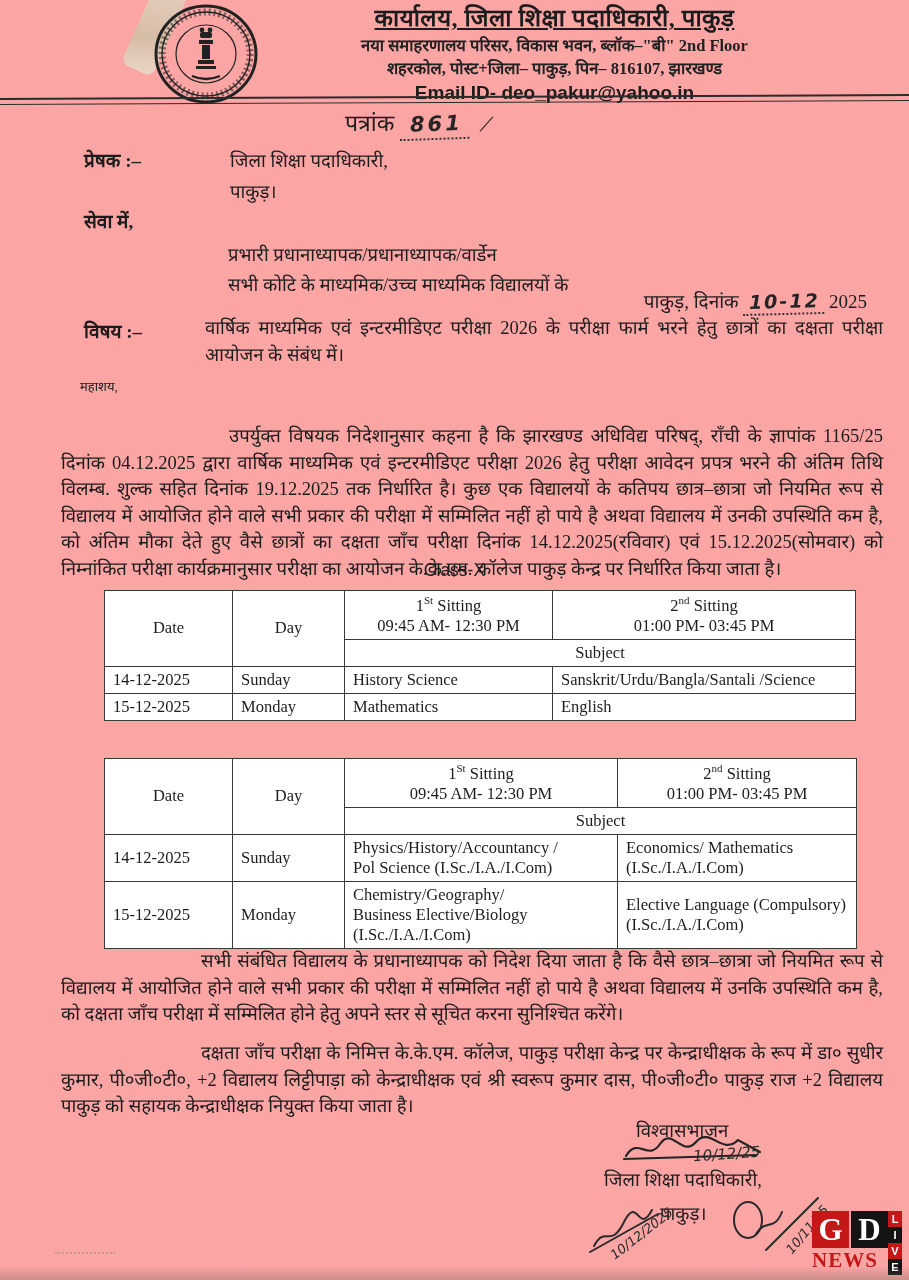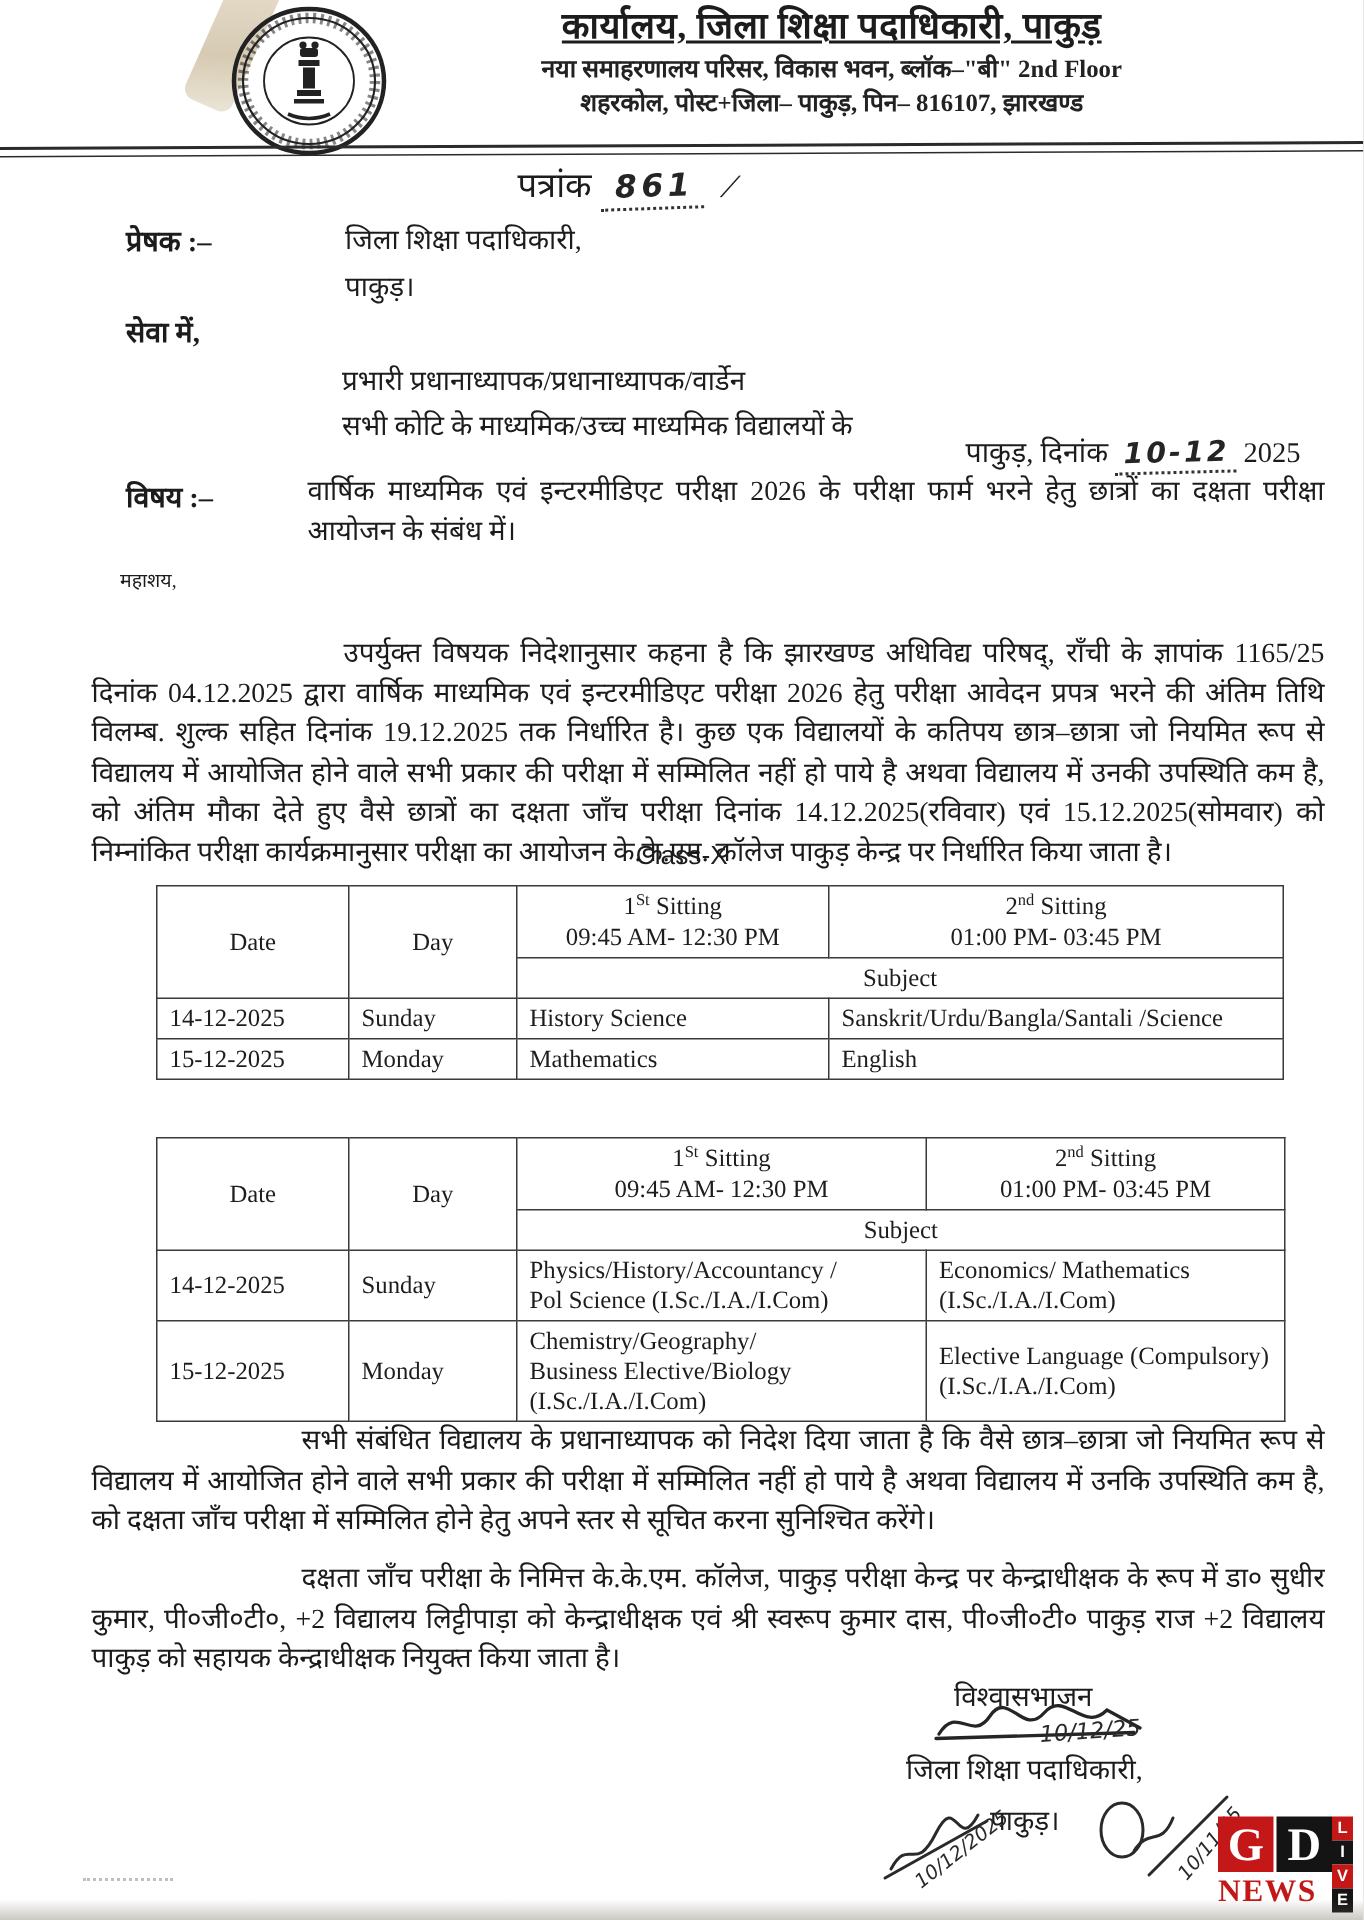--- a/index.html
+++ b/index.html
@@ -3,21 +3,21 @@
 <meta charset="utf-8">
 <style>
   * { margin: 0; padding: 0; box-sizing: border-box; }
   html, body { background: #d8d8d4; }
   body { font-family: "Liberation Serif", "DejaVu Serif", serif; color: #1c1c1c; }
 
   .page {
     position: relative;
     width: 909px; height: 1280px;
     margin: 0 auto;
-    background: #ffffff;
+    background: #fca5a5;
     overflow: hidden;
   }
 
   
   .tape {
     position: absolute; left: 138px; top: -18px; width: 34px; height: 92px;
     background: linear-gradient(160deg, #e4dac6, #cfc1a6 60%, #e9e1d0);
     transform: rotate(24deg); border-radius: 8px; opacity: .85;
   }
   .emblem { position: absolute; left: 150px; top: 4px; width: 112px; height: 100px; }
@@ -141,20 +141,21 @@
       <rect x="48" y="56" width="16" height="4" fill="#222"></rect>
       <rect x="46" y="62" width="20" height="3" fill="#222"></rect>
       <path d="M42 72 q14 6 28 0" stroke="#222" stroke-width="2.4" fill="none"></path>
     </svg>
   </div>
 
   <div class="head-text">
     <div class="office-title">कार्यालय, जिला शिक्षा पदाधिकारी, पाकुड़</div>
     <div class="addr">नया समाहरणालय परिसर, विकास भवन, ब्लॉक–"बी" 2nd Floor</div>
     <div class="addr">शहरकोल, पोस्ट+जिला– पाकुड़, पिन– 816107, झारखण्ड</div>
+    <div class="email">Email ID- deo_pakur@yahoo.in</div>
   </div>
 
   <div class="rule"></div>
 
   <div class="ref-line">
     <span>पत्रांक</span>
     <span class="hand ref-num">861</span><span class="ref-slash">/</span>
   </div>
 
   <div class="label-col" style="top:147px">प्रेषक :–</div>

